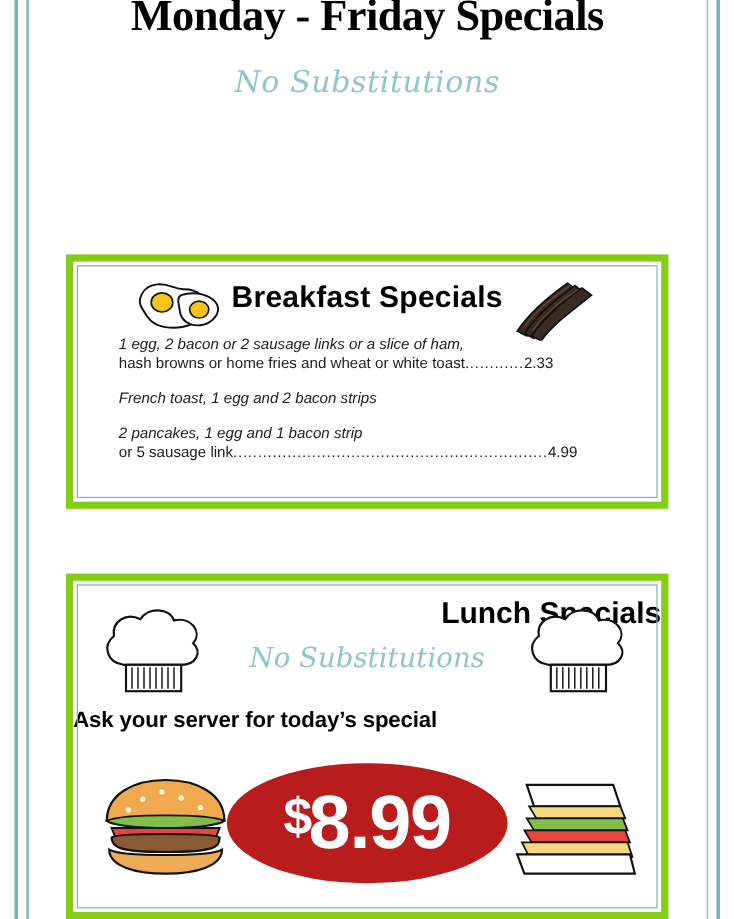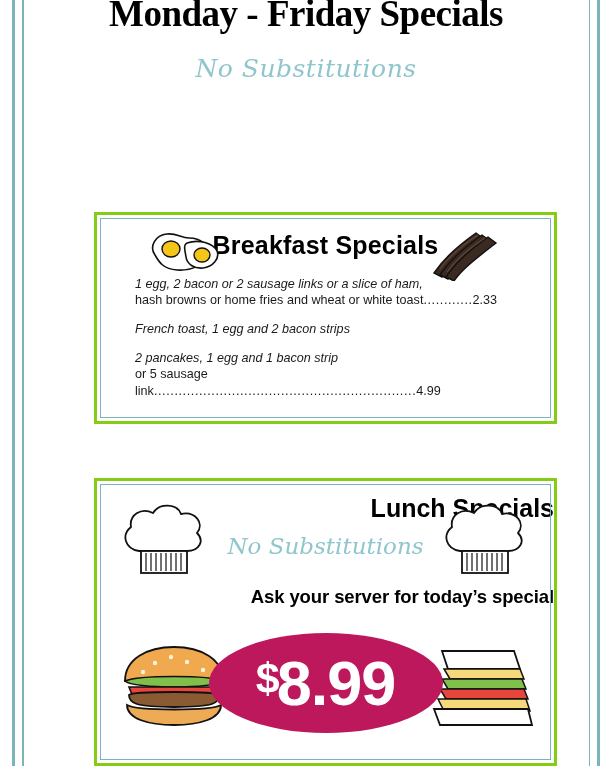--- a/index.html
+++ b/index.html
@@ -61,24 +61,23 @@
     font-size: 25px;
     margin-top: 22px;
     letter-spacing: 0.5px;
   }
 
   
   .panel {
     position: absolute;
     left: 25px;
     right: 25px;
-    border: 3px solid #84cc16;
+    border: 6px solid #84cc16;
     background: #ffffff;
     box-sizing: border-box;
-    margin-left: 39px;
   }
   .panel-inner {
     position: absolute;
     left: 3px; right: 3px; top: 3px; bottom: 3px;
     border: 1px solid #7cb4bc;
     box-sizing: border-box;
   }
 
   .panel-breakfast { top: 212px; height: 212px; }
   .panel-lunch { top: 478px; height: 288px; }
@@ -133,39 +132,39 @@
   }
   .lunch-nosubs {
     text-align: center;
     color: #8fc6cd;
     font-family: "DejaVu Serif", serif;
     font-style: italic;
     font-size: 23px;
     margin-top: 10px;
   }
   .ask-server {
-    text-align: right;
+    text-align: left;
     font-weight: bold;
     font-size: 18.5px;
     color: #000;
     margin-top: 27px;
     letter-spacing: -0.1px;
   }
 
   .chef-left  { position: absolute; left: 22px;  top: 18px;  width: 92px; height: 86px; }
   .chef-right { position: absolute; right: 22px; top: 18px;  width: 92px; height: 86px; }
 
   .price-oval {
     position: absolute;
     left: 50%;
     transform: translateX(-50%);
     top: 152px;
     width: 234px;
     height: 100px;
-    background: #be185d;
+    background: #b91c1c;
     border-radius: 50%;
     display: flex;
     align-items: center;
     justify-content: center;
   }
   .price-oval .amt {
     color: #ffffff;
     font-family: "Liberation Sans", sans-serif;
     font-weight: bold;
     font-size: 63px;

